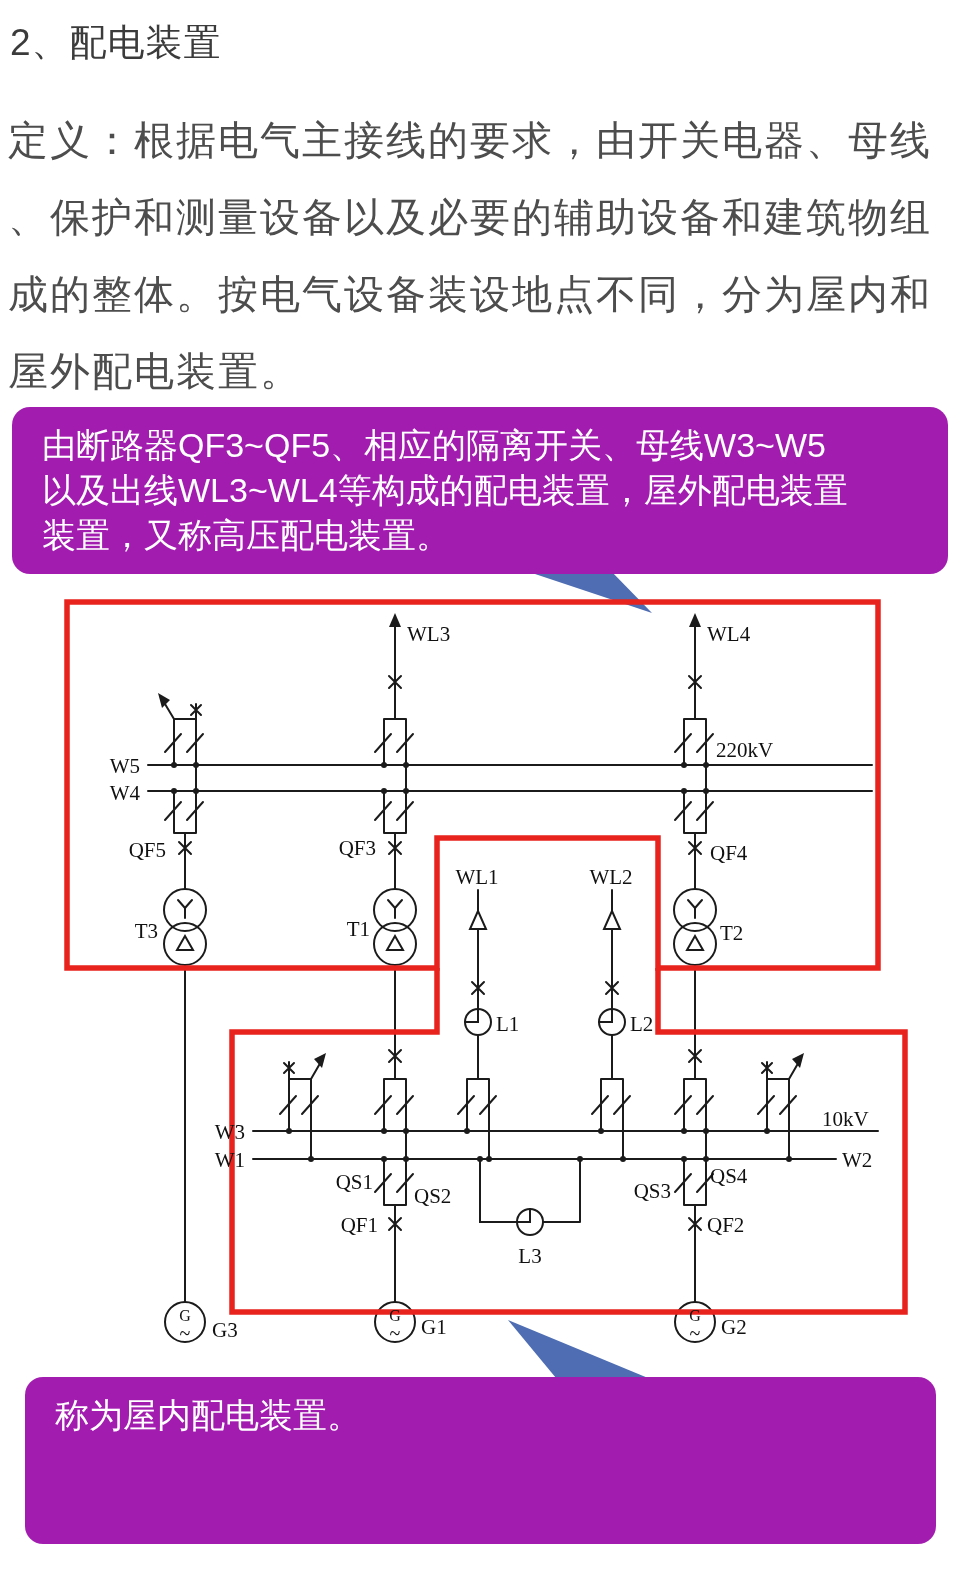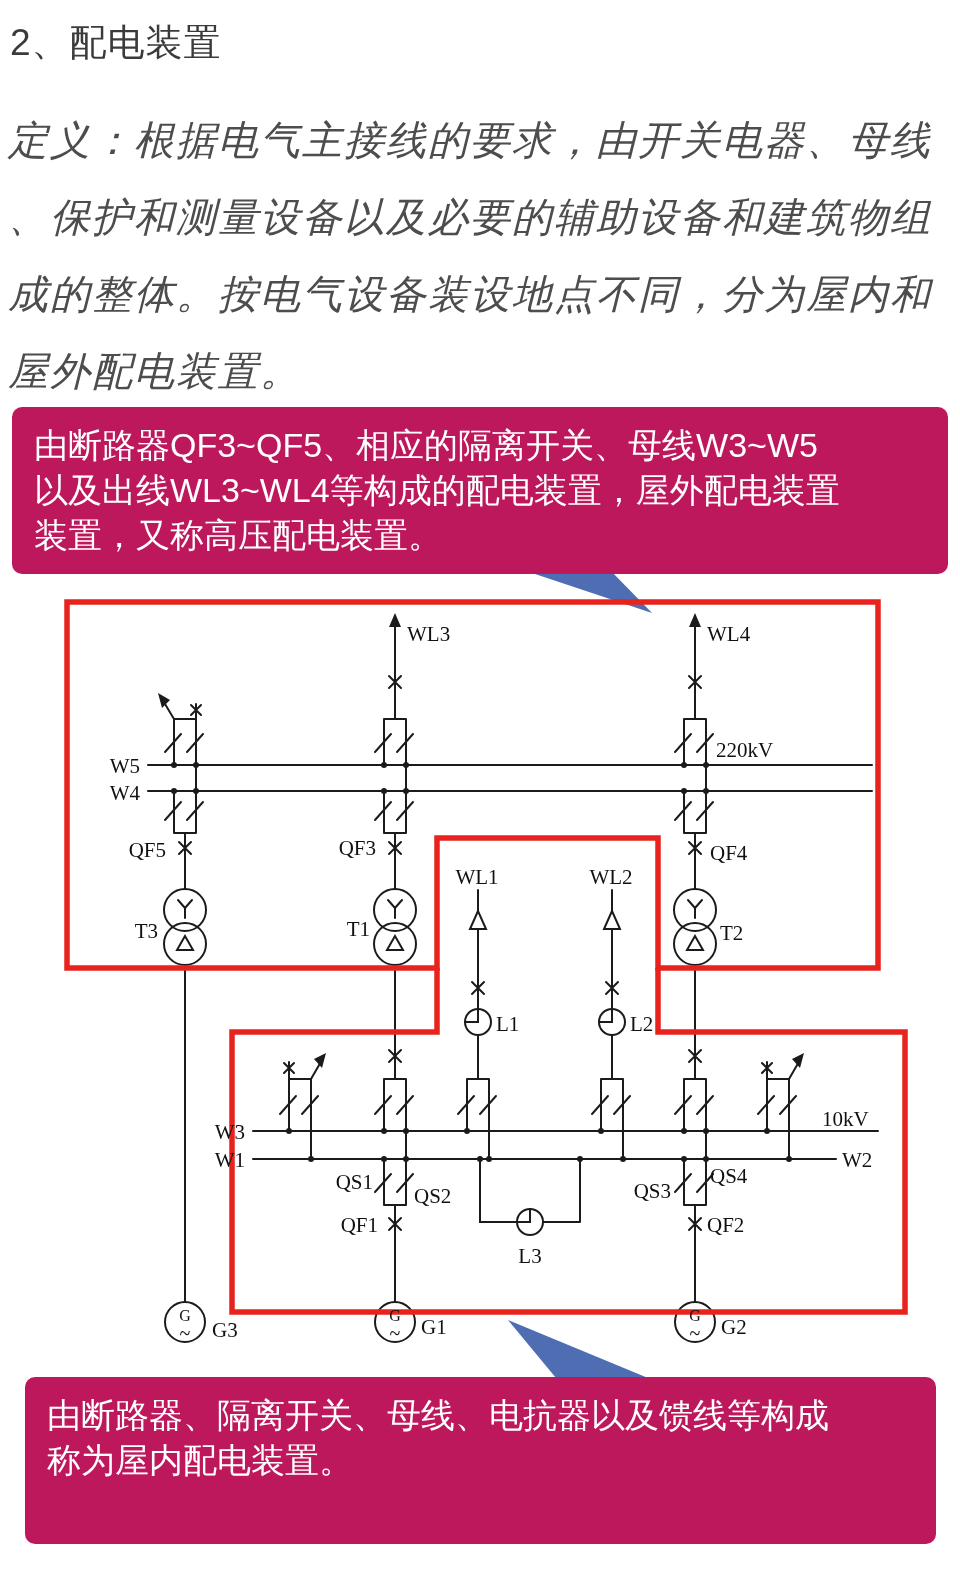--- a/index.html
+++ b/index.html
@@ -8,24 +8,24 @@
     font-family:"Liberation Sans",sans-serif;overflow:hidden;
   }
   .page-title{
     position:absolute;left:10px;top:18px;width:940px;
     font-size:37px;font-weight:normal;color:#3b3b3b;letter-spacing:1px;
   }
   .definition{
     position:absolute;left:8px;top:102px;width:948px;
     font-size:40px;color:#4d4d4d;letter-spacing:2px;
   }
-  .definition .dline{height:77px;line-height:77px;white-space:nowrap;font-style:italic;}
+  .definition .dline{height:77px;line-height:77px;white-space:nowrap;}
   .callout{
-    position:absolute;background:#be185d;color:#ffffff;border-radius:10px;
-    font-size:34px;line-height:45px;padding:16px 22px;box-sizing:border-box;z-index:3;
+    position:absolute;background:#a21caf;color:#ffffff;border-radius:18px;
+    font-size:34px;line-height:45px;padding:16px 30px;box-sizing:border-box;z-index:3;
   }
   .callout .cline{white-space:nowrap;}
   #callout-top{left:12px;top:407px;width:936px;height:167px;}
   #callout-bottom{left:25px;top:1377px;width:911px;height:167px;}
   #diagram-svg{position:absolute;left:0;top:0;z-index:1;}
   .w{stroke:#1b1b1b;stroke-width:2;fill:none;stroke-linecap:round;}
   .dot{fill:#1b1b1b;}
   .lbl{font-family:"Liberation Serif",serif;font-size:21px;fill:#111111;}
   .gsym{font-family:"Liberation Serif",serif;fill:#111111;}
   .red{fill:none;stroke:#e8231d;stroke-width:5.5;stroke-linejoin:miter;}
@@ -271,15 +271,14 @@
   </g>
 </svg>
 
 <div class="callout" id="callout-top">
   <div class="cline">由断路器QF3~QF5、相应的隔离开关、母线W3~W5</div>
   <div class="cline">以及出线WL3~WL4等构成的配电装置，屋外配电装置</div>
   <div class="cline">装置，又称高压配电装置。</div>
 </div>
 
 <div class="callout" id="callout-bottom">
-  <div class="cline">由断路器、隔离开关、母线、电抗器以及馈线等构成</div>
   <div class="cline">称为屋内配电装置。</div>
 </div>
 
 </body></html>

